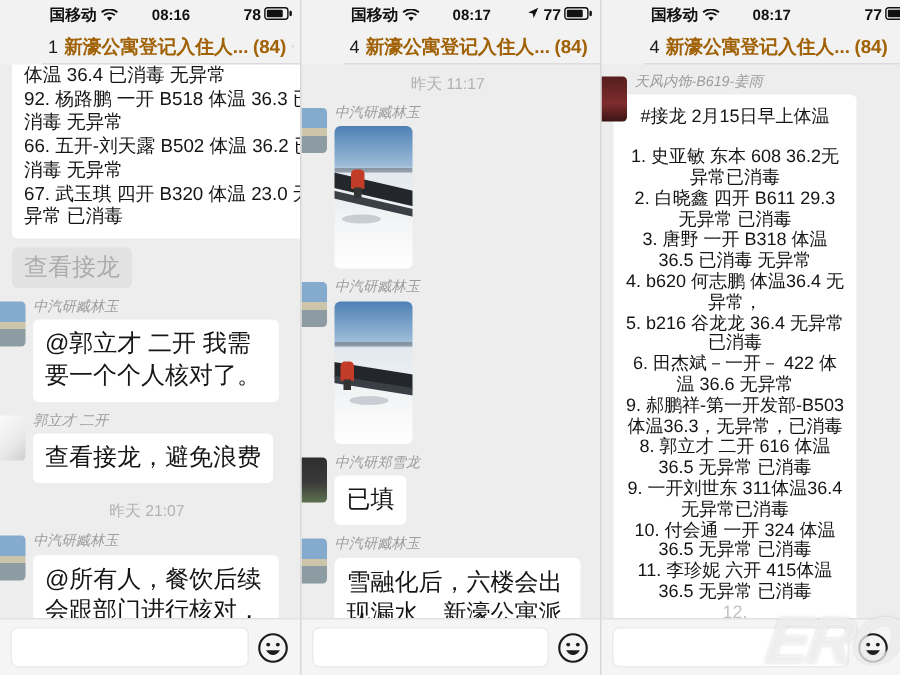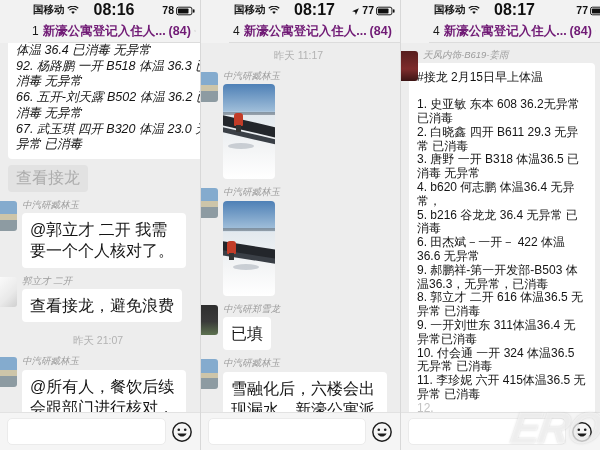--- a/index.html
+++ b/index.html
@@ -4,61 +4,61 @@
 <style>
   * { margin:0; padding:0; box-sizing:border-box; }
   html,body { width:600px; height:450px; }
   body { font-family:"Liberation Sans","DejaVu Sans",sans-serif; background:#ededed; }
   .screen { width:600px; height:450px; display:flex; overflow:hidden; background:#ededed; }
   .panel { width:200px; height:450px; position:relative; overflow:hidden; background:#ededed; }
   .panel + .panel { border-left:1px solid #d8d8d8; }
 
   .topbars { position:absolute; top:0; left:0; right:0; z-index:8; background:#f2f2f2;padding-left:28px; }
   .statusbar { height:20px; display:flex; align-items:center; padding:0 5px; font-size:10.5px; font-weight:bold; color:#111; position:relative; }
-  .statusbar .time { position:absolute; left:0; right:0; text-align:center; font-size:16px; }
-  .statusbar .right { margin-left:auto; display:flex; align-items:flex-end; gap:2px; }
+  .statusbar .time { position:absolute; left:0; right:0; text-align:center; font-size:10px; }
+  .statusbar .right { margin-left:auto; display:flex; align-items:flex-start; gap:2px; }
   .navbar { height:23px; display:flex; align-items:center; padding:0 4px; border-bottom:1px solid #dcdcdc; position:relative; }
   .backcount { font-size:12px; color:#1a1a1a; margin-right:4px; }
-  .navtitle { flex:1; text-align:center; font-size:12.5px; font-weight:bold; color:#701a75; white-space:nowrap; overflow:hidden; display:flex; justify-content:center; align-items:center; gap:3px; }
+  .navtitle { flex:1; text-align:center; font-size:12.5px; font-weight:bold; color:#a16207; white-space:nowrap; overflow:hidden; display:flex; justify-content:center; align-items:center; gap:3px; }
   .navtitle .cnt { font-weight:bold; }
 
   .chat { position:absolute; top:0; bottom:38px; left:0; right:0; padding:43px 4px 0 0; overflow:hidden; }
 
   .row { position:relative; padding-left:22px; margin-top:8px; }
   .avatar { position:absolute; left:0; top:1px; width:17px; height:30px; border-radius:0 3px 3px 0; }
   .av-zang { background:linear-gradient(#84abce 0%,#84abce 45%,#cdc5a9 45%,#cdc5a9 62%,#8d9ba2 62%,#8d9ba2 100%); }
   .av-guo  { background:linear-gradient(135deg,#fafafa 0%,#e9e9e9 60%,#cfcfcf 100%); }
   .av-zheng{ background:linear-gradient(#2e2e2e 0%,#3a3a3a 55%,#5d7250 100%); }
   .av-jiang{ background:linear-gradient(#571e1e 0%,#7e2c2c 60%,#3c1414 100%); }
   .sender { font-size:9.5px; color:#9c9c9c; margin-bottom:3px; line-height:1.1; white-space:nowrap;font-style:italic; }
   .bubble { background:#fff; border-radius:4px; padding:6px 8px; font-size:16px; line-height:1.32; color:#151515; display:inline-block; max-width:164px; }
 
   .timestamp { text-align:center; font-size:10.5px; color:#b2b2b2; margin-top:12px; }
 
-  .roster-bubble { background:#fff; border-radius:4px; padding:6px 8px; margin:-6px 4px 0 8px; width:216px; font-size:12.5px; line-height:15.7px; color:#151515;font-style:italic; }
+  .roster-bubble { background:#fff; border-radius:4px; padding:6px 8px; margin:-6px 4px 0 8px; width:216px; font-size:12.5px; line-height:15.7px; color:#151515; }
   .viewchain { display:inline-block; margin:6px 0 0 8px; background:#e2e2e2; color:#adadad; font-size:16px; padding:3px 8px; border-radius:4px; }
 
   .photo { width:52px; height:95px; border-radius:4px; overflow:hidden; position:relative; margin-top:2px;
            background:linear-gradient(#4e80b6 0%,#9dbcd8 28%,#e3e9ee 33%,#f4f5f6 70%,#ffffff 100%); }
   .photo .horizon { position:absolute; top:29%; left:0; right:0; height:3px; background:rgba(85,95,105,.5); }
   .photo .pipe  { position:absolute; left:-12%; width:135%; height:10px; background:#23262b; }
   .photo .pipe2 { position:absolute; left:-12%; width:135%; height:5px; background:#3a3f46; }
   .photo .figure { position:absolute; width:9px; height:13px; background:#c23c28; border-radius:3px 3px 1px 1px; }
   .photo .figure::after { content:""; position:absolute; top:12px; left:2px; width:5px; height:7px; background:#333; }
   .photo .shadow { position:absolute; width:26px; height:6px; background:rgba(150,160,170,.45); border-radius:50%; }
   .p1 .pipe  { top:40%; transform:rotate(13deg); }
   .p1 .pipe2 { top:52%; transform:rotate(13deg); }
   .p1 .figure { top:30%; left:22%; }
   .p1 .shadow { top:62%; left:10%; }
   .p2 .pipe  { top:47%; transform:rotate(9deg); }
   .p2 .pipe2 { top:57%; transform:rotate(9deg); }
   .p2 .figure { top:42%; left:8%; }
   .p2 .shadow { top:66%; left:20%; }
 
-  .chain-bubble { background:#fff; border-radius:4px; padding:8px 8px; margin:0 0 0 8px; width:186px; font-size:12px; line-height:13.8px; color:#151515; }
+  .chain-bubble { background:#fff; border-radius:4px; padding:8px 8px; margin:0 0 0 8px; width:162px; font-size:12px; line-height:13.8px; color:#151515;text-align:center; }
   .chain-title { margin-bottom:13px; }
   .chain-entry { }
   .chain-entry.faint { color:#9a9a9a; opacity:.6; }
 
   .inputbar { position:absolute; left:0; right:0; bottom:0; height:38px; background:#f5f5f5; border-top:1px solid #e2e2e2; display:flex; align-items:center; gap:5px; padding:0 7px; z-index:9; }
   .inputfield { flex:1; height:27px; background:#fff; border:1px solid #ebebeb; border-radius:5px; }
 
   .watermark { position:absolute; right:0px; bottom:0px; z-index:11; font-size:44px; font-weight:bold; font-style:italic; letter-spacing:-2px;
                color:rgba(255,255,255,.6); text-shadow:0 0 2px rgba(170,170,170,.5); transform:skewX(-8deg); pointer-events:none; line-height:1; }
 

